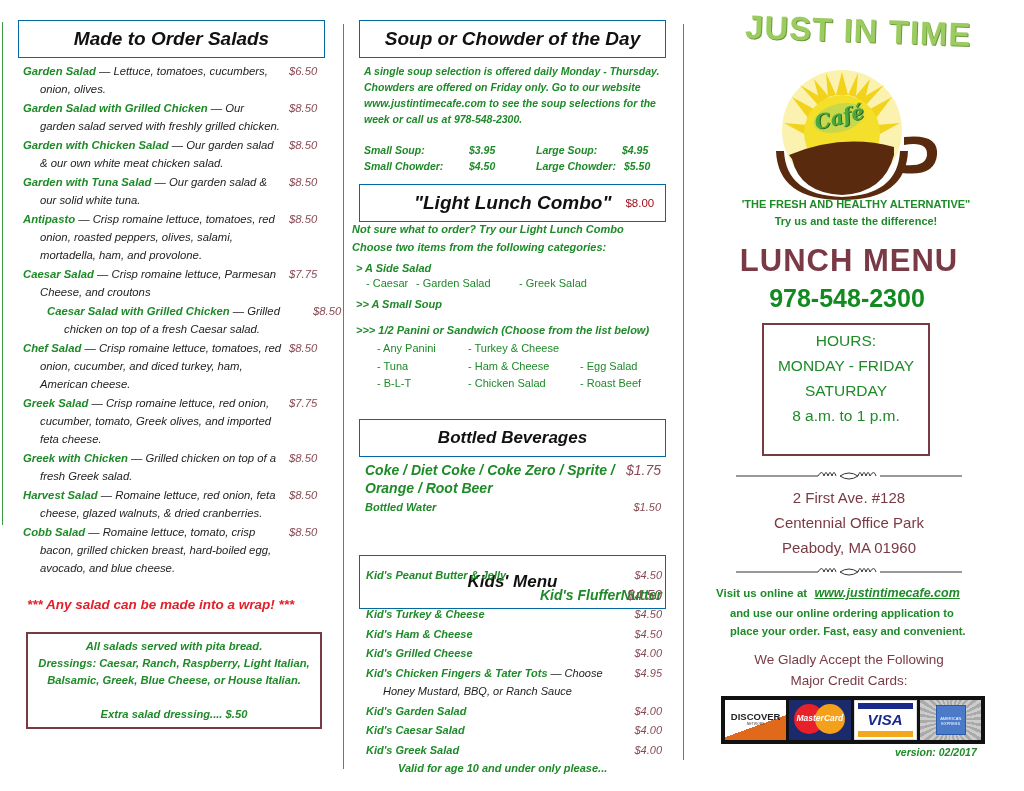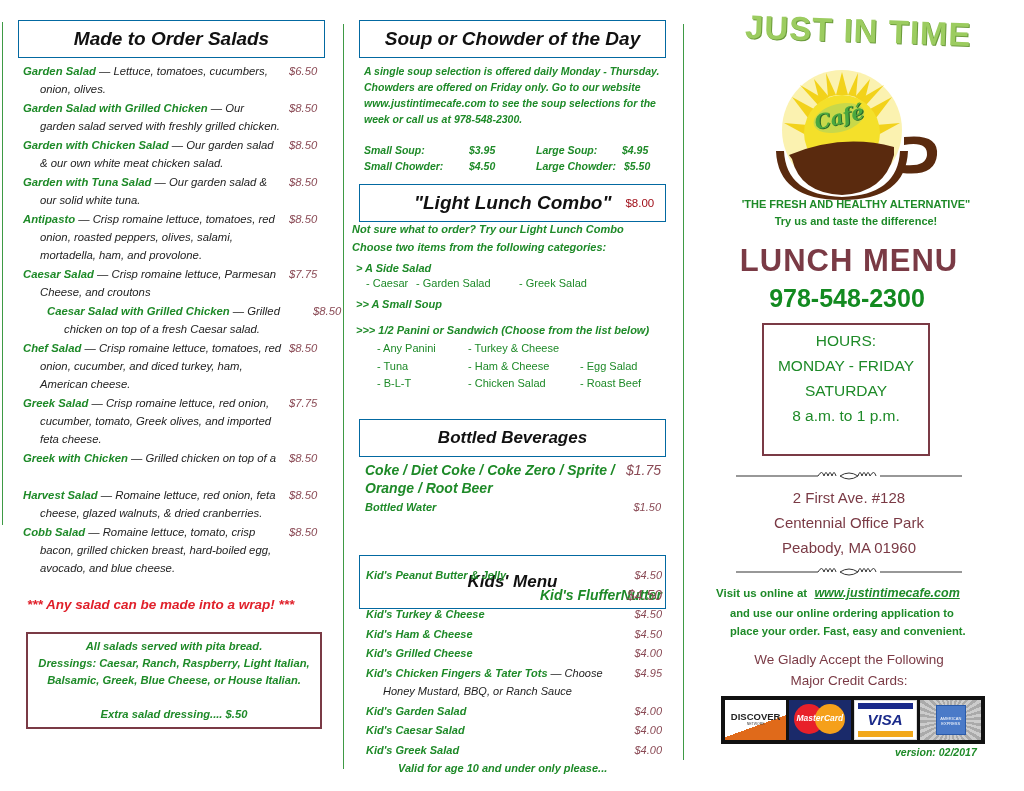--- a/index.html
+++ b/index.html
@@ -43,21 +43,21 @@
   <div id="salad-list">
       <div class="item" style="left: 23px; top: 62px; width: 300px;"><span class="name">Garden Salad</span><span class="desc"> — Lettuce, tomatoes, cucumbers,</span><span class="price" style="left:266px; top:0;">$6.50</span><span class="cont">onion, olives.</span></div>
       <div class="item" style="left: 23px; top: 99px; width: 300px;"><span class="name">Garden Salad with Grilled Chicken</span><span class="desc"> — Our</span><span class="price" style="left:266px; top:0;">$8.50</span><span class="cont">garden salad served with freshly grilled chicken.</span></div>
       <div class="item" style="left: 23px; top: 136px; width: 300px;"><span class="name">Garden with Chicken Salad</span><span class="desc"> — Our garden salad</span><span class="price" style="left:266px; top:0;">$8.50</span><span class="cont">&amp; our own white meat chicken salad.</span></div>
       <div class="item" style="left: 23px; top: 173px; width: 300px;"><span class="name">Garden with Tuna Salad</span><span class="desc"> — Our garden salad &amp;</span><span class="price" style="left:266px; top:0;">$8.50</span><span class="cont">our solid white tuna.</span></div>
       <div class="item" style="left: 23px; top: 210px; width: 300px;"><span class="name">Antipasto</span><span class="desc"> — Crisp romaine lettuce, tomatoes, red</span><span class="price" style="left:266px; top:0;">$8.50</span><span class="cont">onion, roasted peppers, olives, salami,</span><span class="cont">mortadella, ham, and provolone.</span></div>
       <div class="item" style="left: 23px; top: 265px; width: 300px;"><span class="name">Caesar Salad</span><span class="desc"> — Crisp romaine lettuce, Parmesan</span><span class="price" style="left:266px; top:0;">$7.75</span><span class="cont">Cheese, and croutons</span></div>
       <div class="item" style="left: 23px; top: 302px; width: 300px; margin-left: 24px;"><span class="name">Caesar Salad with Grilled Chicken</span><span class="desc"> — Grilled</span><span class="price" style="left:266px; top:0;">$8.50</span><span class="cont">chicken on top of a fresh Caesar salad.</span></div>
       <div class="item" style="left: 23px; top: 339px; width: 300px;"><span class="name">Chef Salad</span><span class="desc"> — Crisp romaine lettuce, tomatoes, red</span><span class="price" style="left:266px; top:0;">$8.50</span><span class="cont">onion, cucumber, and diced turkey, ham,</span><span class="cont">American cheese.</span></div>
       <div class="item" style="left: 23px; top: 394px; width: 300px;"><span class="name">Greek Salad</span><span class="desc"> — Crisp romaine lettuce, red onion,</span><span class="price" style="left:266px; top:0;">$7.75</span><span class="cont">cucumber, tomato, Greek olives, and imported</span><span class="cont">feta cheese.</span></div>
-      <div class="item" style="left: 23px; top: 449px; width: 300px;"><span class="name">Greek with Chicken</span><span class="desc"> — Grilled chicken on top of a</span><span class="price" style="left:266px; top:0;">$8.50</span></div>
+      <div class="item" style="left: 23px; top: 449px; width: 300px;"><span class="name">Greek with Chicken</span><span class="desc"> — Grilled chicken on top of a</span><span class="price" style="left:266px; top:0;">$8.50</span><span class="cont">fresh Greek salad.</span></div>
       <div class="item" style="left: 23px; top: 486px; width: 300px;"><span class="name">Harvest Salad</span><span class="desc"> — Romaine lettuce, red onion, feta</span><span class="price" style="left:266px; top:0;">$8.50</span><span class="cont">cheese, glazed walnuts, &amp; dried cranberries.</span></div>
       <div class="item" style="left: 23px; top: 523px; width: 300px;"><span class="name">Cobb Salad</span><span class="desc"> — Romaine lettuce, tomato, crisp</span><span class="price" style="left:266px; top:0;">$8.50</span><span class="cont">bacon, grilled chicken breast, hard-boiled egg,</span><span class="cont">avocado, and blue cheese.</span></div>
     </div>
 
   <div class="txt red" style="left:27px; top:597px; font-size:13.5px; font-weight:bold; font-style:italic;">*** Any salad can be made into a wrap! ***</div>
 
   <div style="position:absolute; left:26px; top:632px; width:296px; height:97px; border:2px solid #7a3a45; text-align:center; font-style:italic; font-weight:bold; font-size:11.2px; line-height:17px; color:#1e8a28; padding-top:4px;">
     <div>All salads served with pita bread.</div>
     <div>Dressings: Caesar, Ranch, Raspberry, Light Italian,</div>
     <div>Balsamic, Greek, Blue Cheese, or House Italian.</div>

